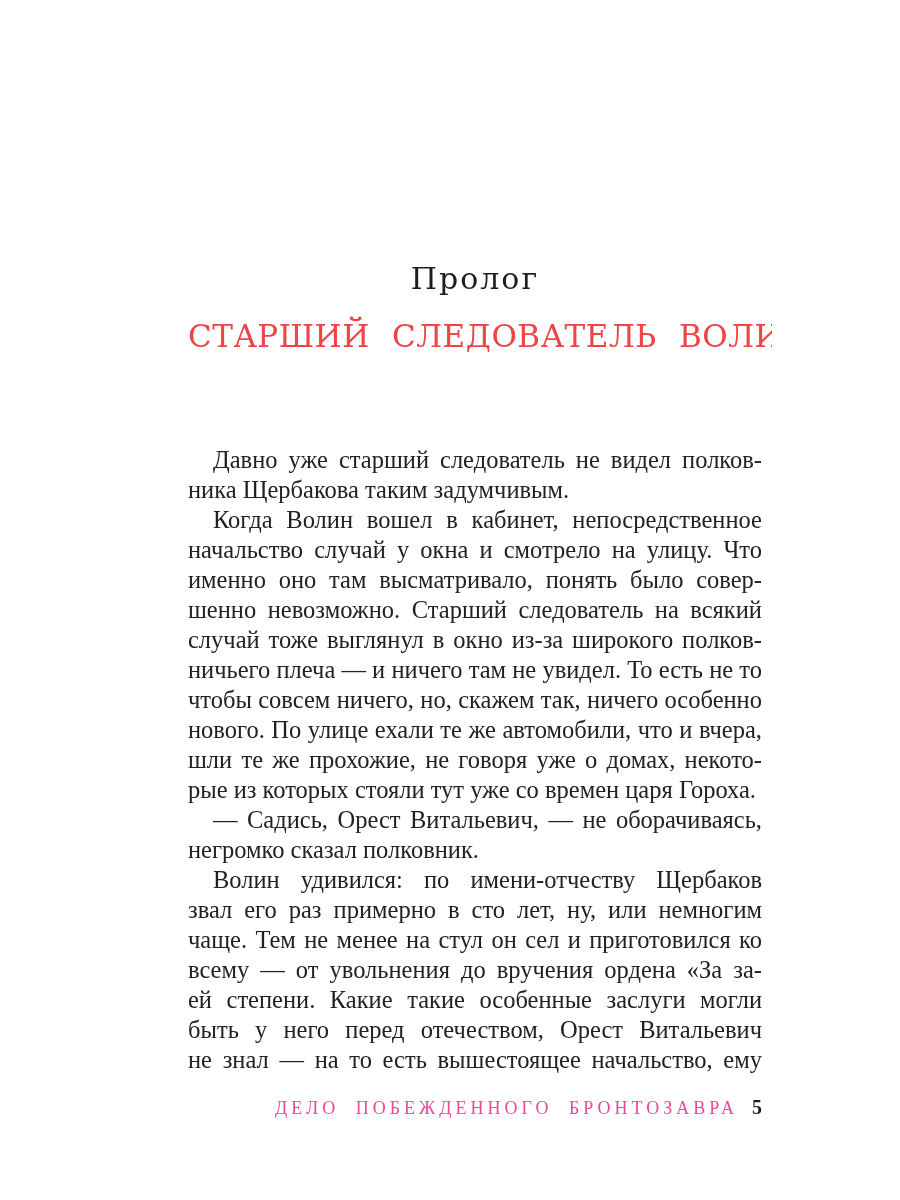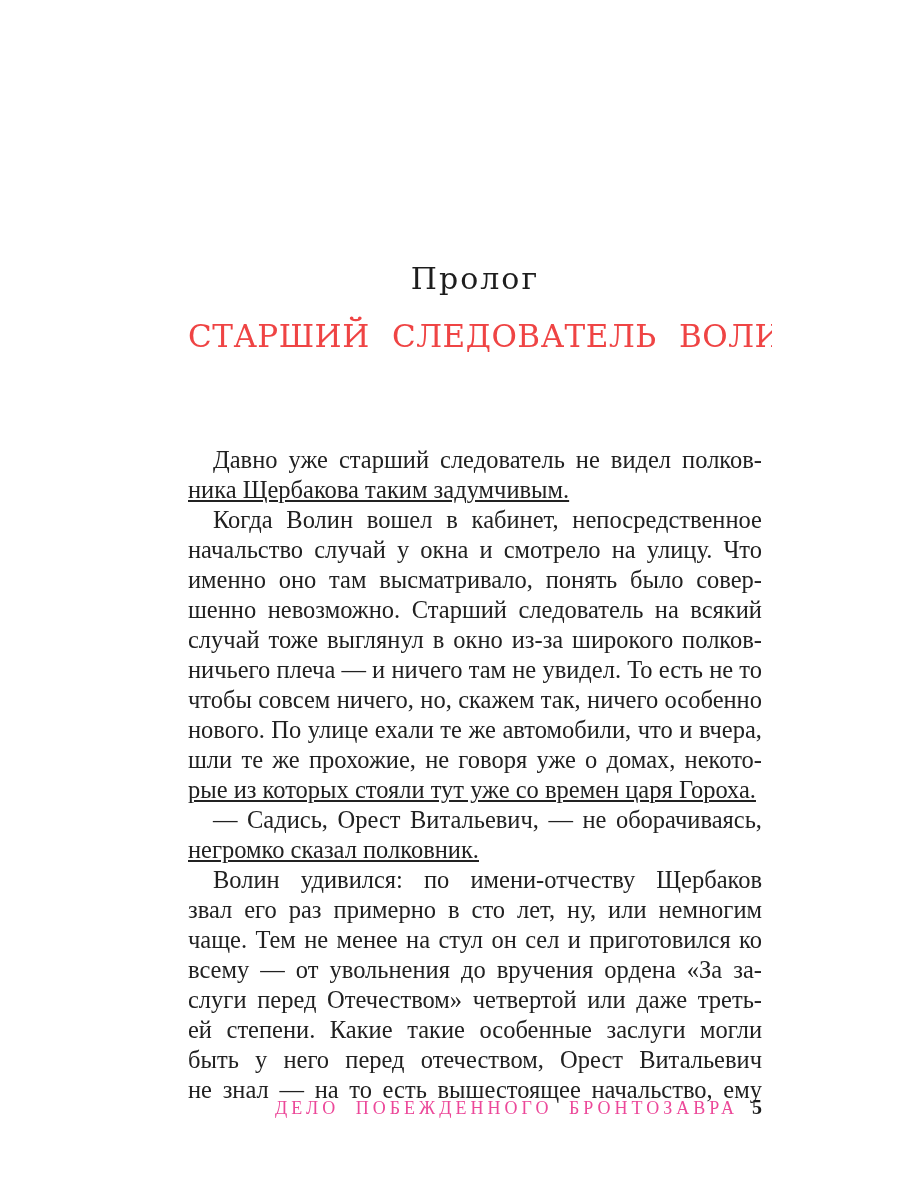--- a/index.html
+++ b/index.html
@@ -57,21 +57,20 @@
     color: #212121;
     text-align: justify;
     text-align-last: justify;
     white-space: nowrap0; 
   }
   .line.indent {
     text-indent: 25px;
   }
   .line.left-last {
     text-align-last: left;
-    text-decoration: underline;
   }
   .footer {
     position: absolute;
     left: 188px;
     top: 1096px;
     width: 574px;
     text-align: right;
     white-space: nowrap;
   }
   .running-title {
@@ -114,21 +113,20 @@
     <div class="line">шли те же прохожие, не говоря уже о домах, некото-</div>
     <div class="line left-last">рые из которых стояли тут уже со времен царя Гороха.</div>
 
     <div class="line indent">— Садись, Орест Витальевич, — не оборачиваясь,</div>
     <div class="line left-last">негромко сказал полковник.</div>
 
     <div class="line indent">Волин удивился: по имени-отчеству Щербаков</div>
     <div class="line">звал его раз примерно в сто лет, ну, или немногим</div>
     <div class="line">чаще. Тем не менее на стул он сел и приготовился ко</div>
     <div class="line">всему — от увольнения до вручения ордена «За за-</div>
-    <div class="line">слуги перед Отечеством» четвертой или даже треть-</div>
     <div class="line">ей степени. Какие такие особенные заслуги могли</div>
     <div class="line">быть у него перед отечеством, Орест Витальевич</div>
     <div class="line">не знал — на то есть вышестоящее начальство, ему</div>
   </div>
 
   <div class="footer">
     <span class="running-title">ДЕЛО ПОБЕЖДЕННОГО БРОНТОЗАВРА</span><span class="page-number">5</span>
   </div>
 
 </div>

